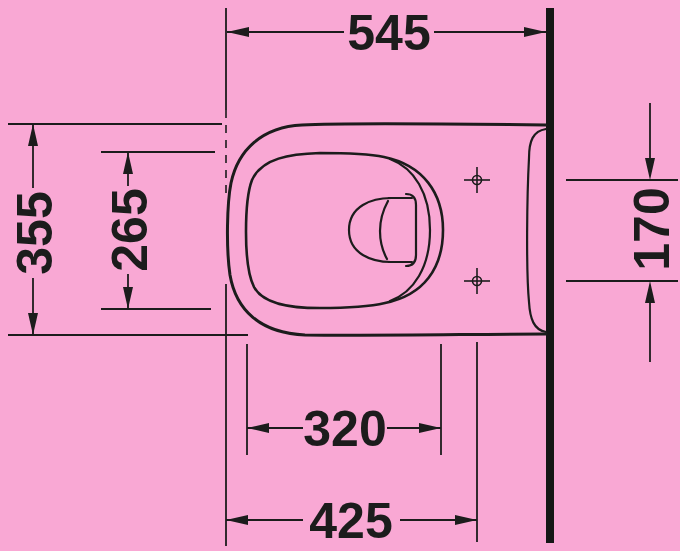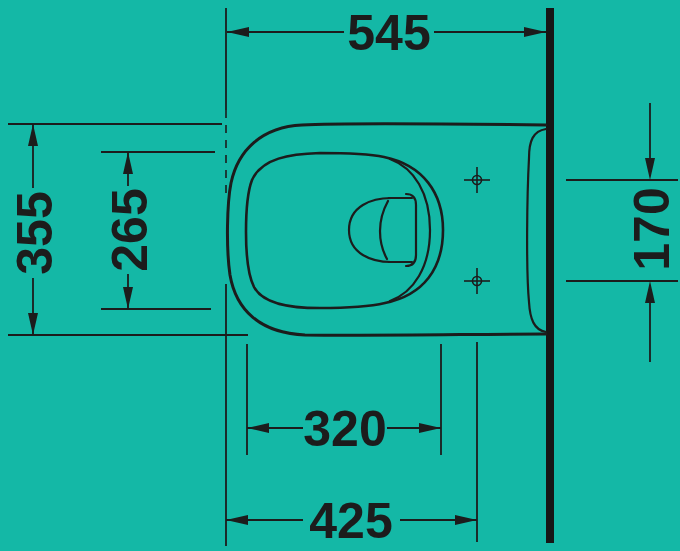--- a/index.html
+++ b/index.html
@@ -1,19 +1,19 @@
 <!DOCTYPE html>
 <html><head>
 <meta charset="utf-8">
 <style>
   html,body{margin:0;padding:0;background:#ffffff;}
   .canvas{
     position:relative;
     width:680px;height:551px;
-    background:#14b8a6;
+    background:#f9a8d4;
     font-family:"Liberation Sans", sans-serif;
     overflow:hidden;
     text-decoration:underline;
   }
   svg{display:block;}
   .dim-text{
     font-family:"Liberation Sans", sans-serif;
     font-weight:bold;
     font-size:50px;
     fill:#1c1c1c;

